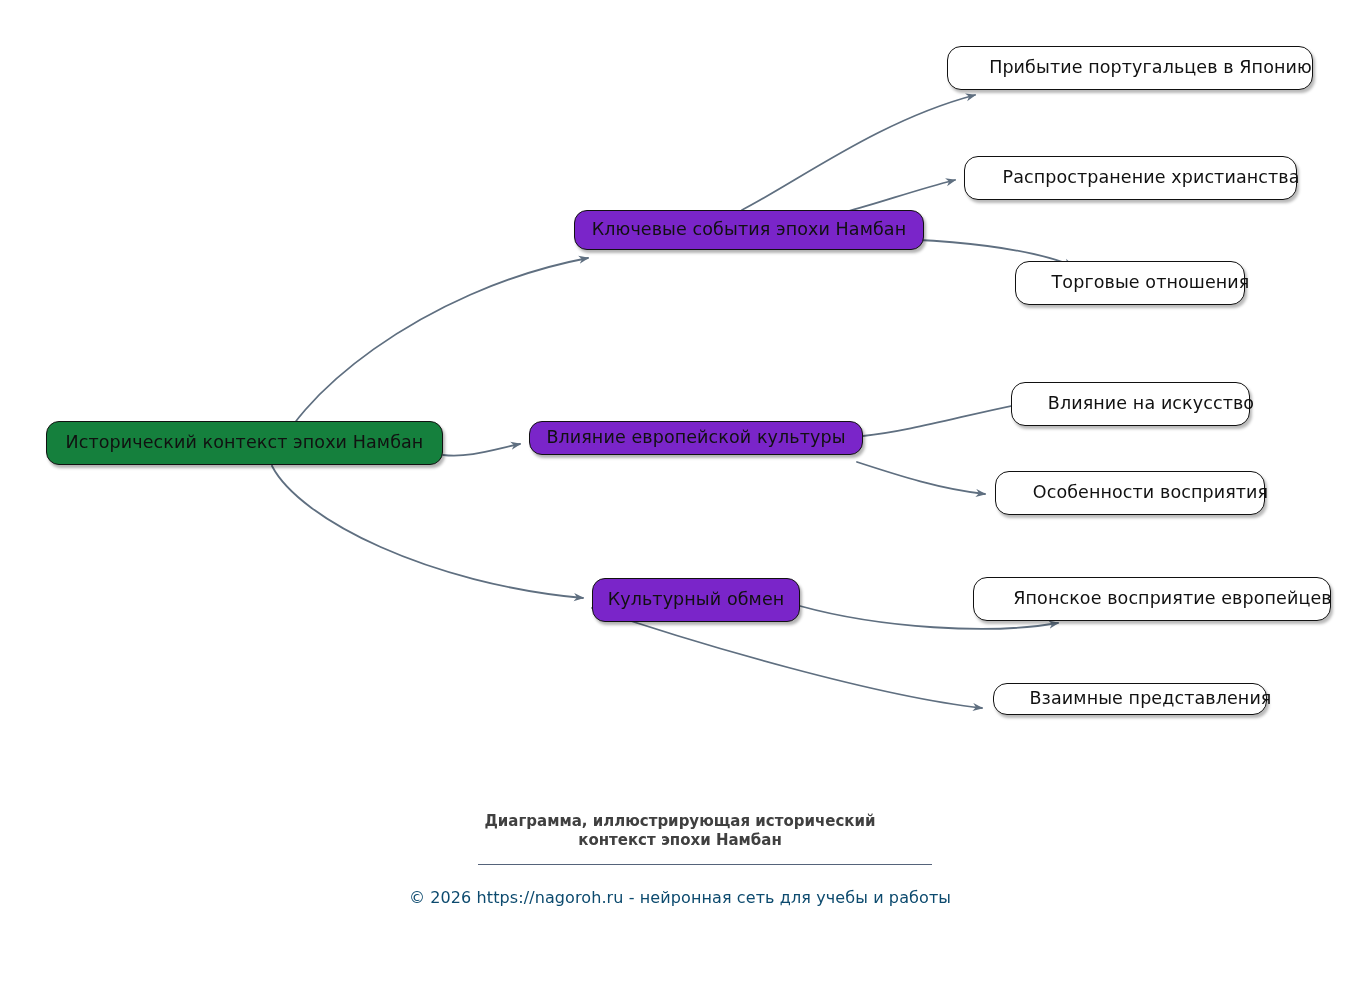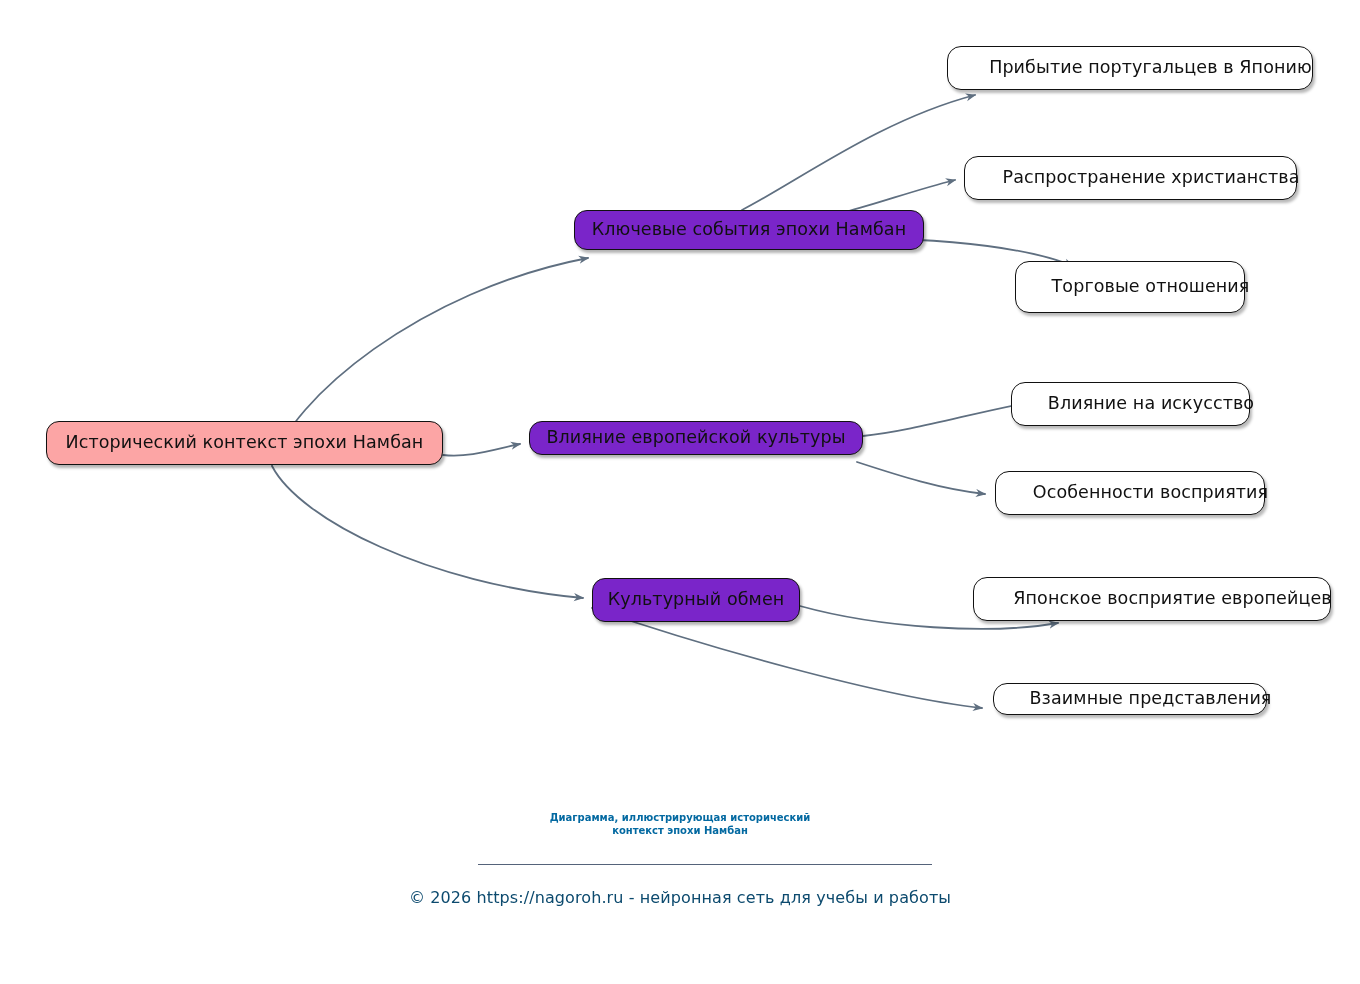--- a/index.html
+++ b/index.html
@@ -61,23 +61,23 @@
     padding-left: 41px;
   }
   .footer {
     position: absolute;
     left: 0;
     width: 1360px;
     text-align: center;
   }
   .footer-title {
     top: 812px;
-    font-size: 10px;
+    font-size: 15px;
     font-weight: bold;
-    color: #0369a1;
+    color: #404040;
     line-height: 1.25;
     text-align: center;
   }
   .footer-divider {
     position: absolute;
     left: 478px;
     top: 864px;
     width: 454px;
     height: 0;
     border-top: 1.4px solid #55637a;
@@ -108,39 +108,39 @@
         <path d="M 845,212 C 880,203 915,190 955,180" marker-end="url(#arrowhead)" stroke-linecap="round"></path>
         <path d="M 870,238 C 950,240 1030,248 1073,266" marker-end="url(#arrowhead)" stroke-linecap="round"></path>
         <path d="M 863,436 C 920,430 980,410 1053,398" marker-end="url(#arrowhead)" stroke-linecap="round"></path>
         <path d="M 857,462 C 900,476 940,489 985,494" marker-end="url(#arrowhead)" stroke-linecap="round"></path>
         <path d="M 800,606 C 880,628 990,635 1058,623" marker-end="url(#arrowhead)" stroke-linecap="round"></path>
         <path d="M 592,608 C 700,645 880,697 982,708" marker-end="url(#arrowhead)" stroke-linecap="round"></path>
       </g>
   </svg>
 
   <div id="nodes">
-      <div class="node node-root" style="left: 46px; top: 421px; width: 397px; height: 44px; background: #fca5a5;">
+      <div class="node node-root" style="left: 46px; top: 421px; width: 397px; height: 44px; background: #15803d;">
         <span>Исторический контекст эпохи Намбан</span>
       </div>
       <div class="node node-branch" style="left: 543px; top: 210px; width: 350px; height: 40px; background: rgb(122, 37, 201); margin-left: 31px;">
         <span>Ключевые события эпохи Намбан</span>
       </div>
       <div class="node node-branch" style="left: 529px; top: 421px; width: 334px; height: 34px; background: rgb(122, 37, 201);">
         <span>Влияние европейской культуры</span>
       </div>
       <div class="node node-branch" style="left: 592px; top: 578px; width: 208px; height: 44px; background: rgb(122, 37, 201);">
         <span>Культурный обмен</span>
       </div>
       <div class="node node-leaf" style="left: 947px; top: 46px; width: 366px; height: 44px; background: rgb(255, 255, 255);">
         <span>Прибытие португальцев в Японию</span>
       </div>
       <div class="node node-leaf" style="left: 964px; top: 156px; width: 333px; height: 44px; background: rgb(255, 255, 255); text-align: center;">
         <span>Распространение христианства</span>
       </div>
-      <div class="node node-leaf" style="left: 1015px; top: 261px; width: 230px; height: 52px; background: rgb(255, 255, 255);">
+      <div class="node node-leaf" style="left: 1015px; top: 261px; width: 230px; height: 44px; background: rgb(255, 255, 255);">
         <span>Торговые отношения</span>
       </div>
       <div class="node node-leaf" style="left: 1011px; top: 382px; width: 239px; height: 44px; background: rgb(255, 255, 255);">
         <span>Влияние на искусство</span>
       </div>
       <div class="node node-leaf" style="left: 995px; top: 471px; width: 270px; height: 44px; background: rgb(255, 255, 255);">
         <span>Особенности восприятия</span>
       </div>
       <div class="node node-leaf" style="left: 973px; top: 577px; width: 358px; height: 44px; background: rgb(255, 255, 255);">
         <span>Японское восприятие европейцев</span>

